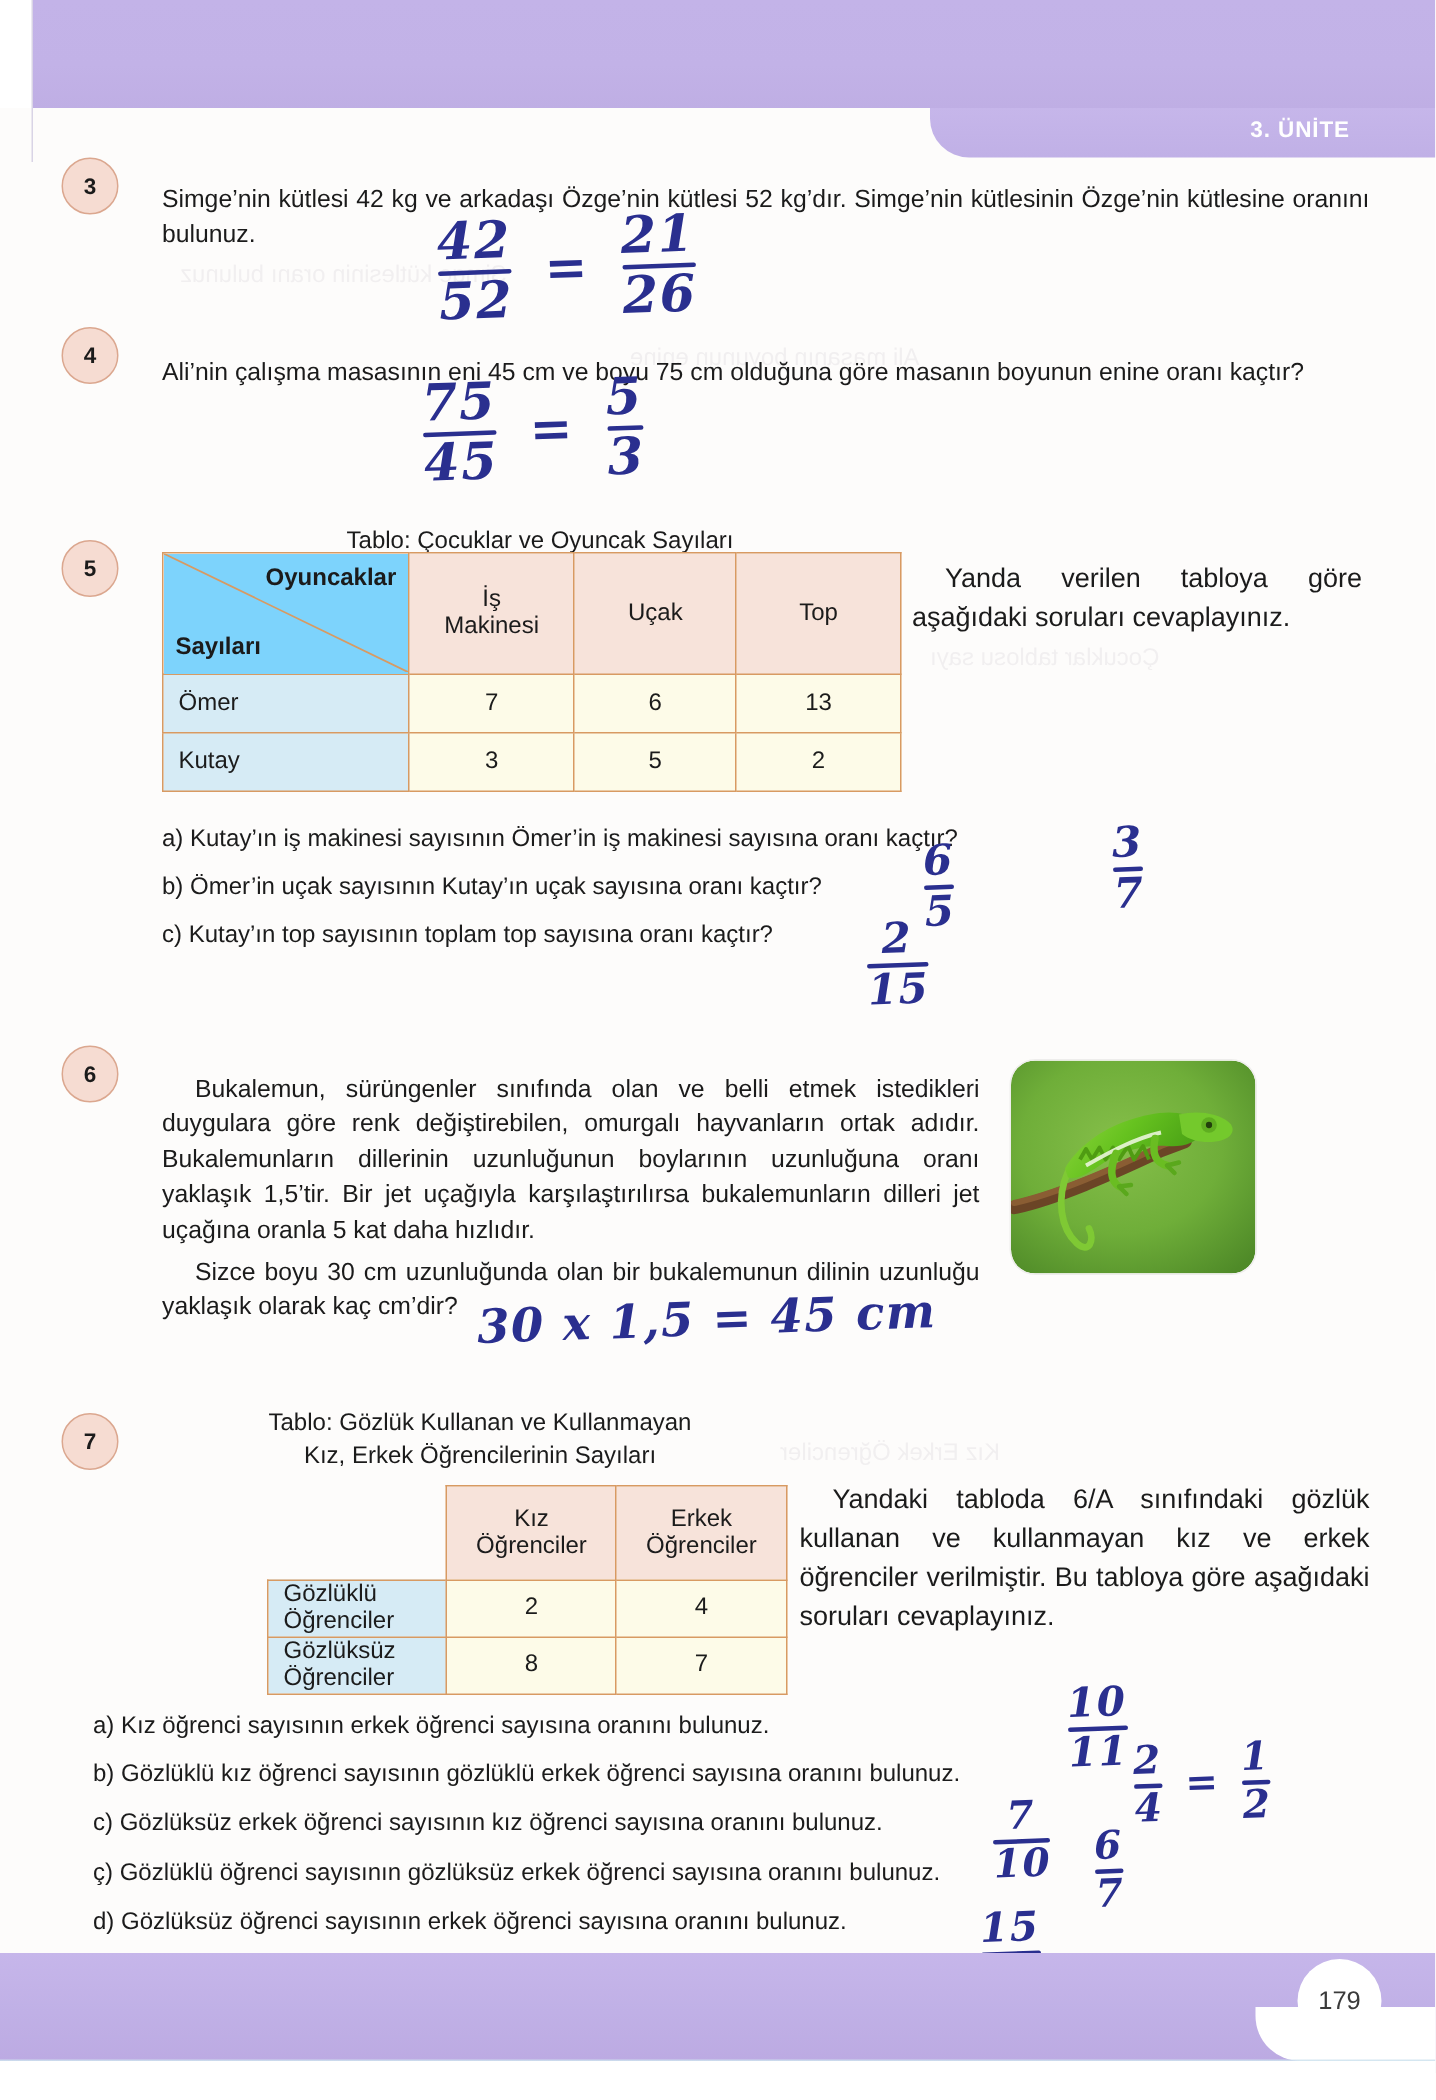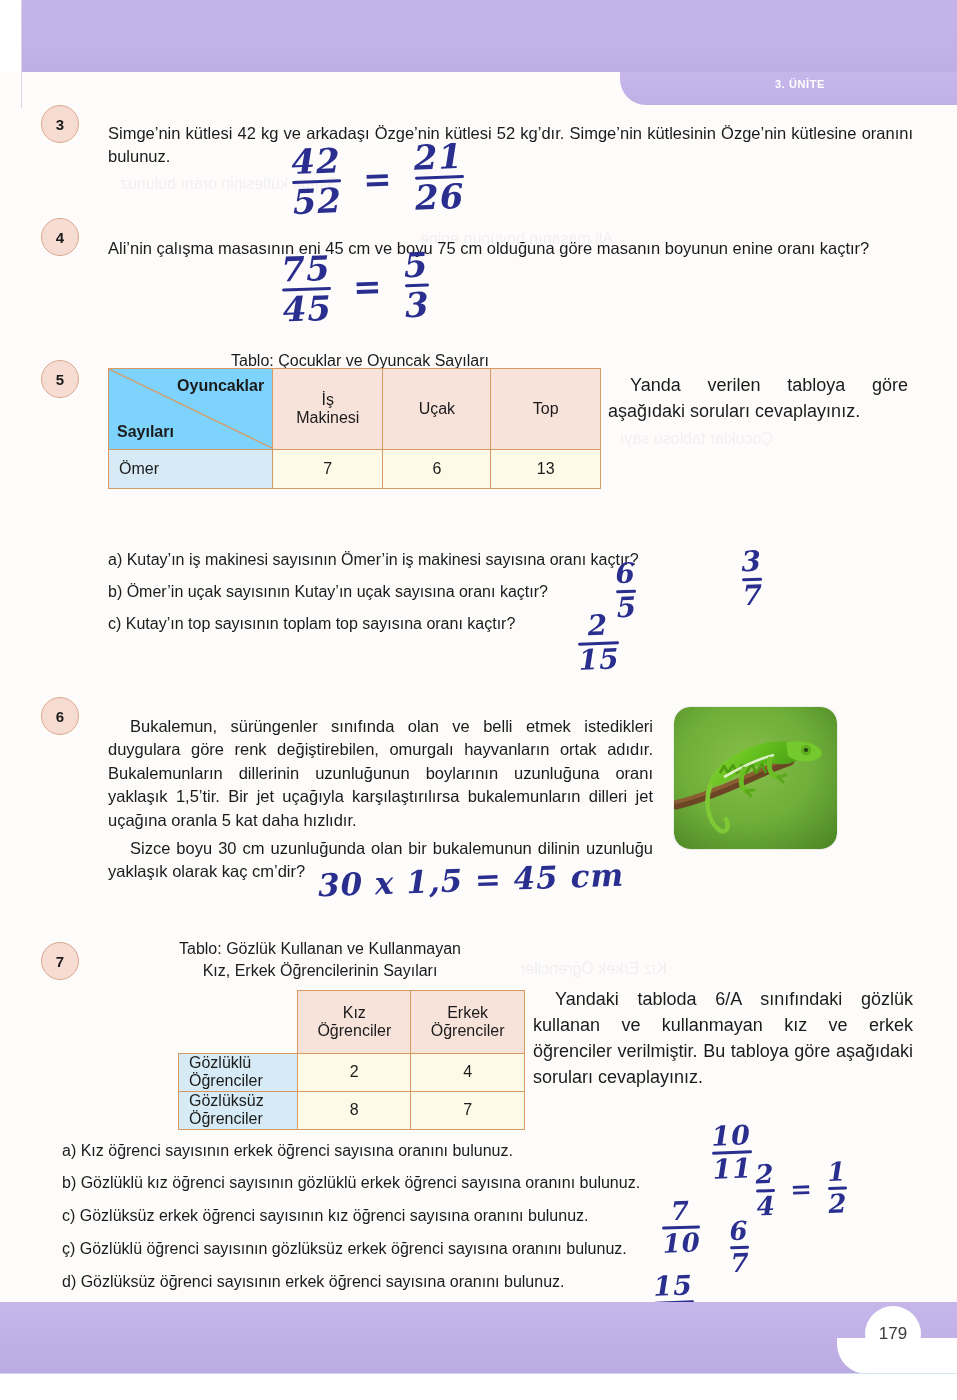--- a/index.html
+++ b/index.html
@@ -37,24 +37,24 @@
     width: 337px; height: 33px;
     background: linear-gradient(180deg,#c6b6ea 0%, #c0b0e6 100%);
     border-bottom-left-radius: 26px;
     box-sizing: border-box;
   }
   .unit-tab-label {
     position: absolute;
     top: 78px; left: 700px;
     width: 200px;
     color: #ffffff;
-    font-size: 11px;
+    font-size: 15px;
     font-weight: bold;
     letter-spacing: 0.6px;
-    text-align: center;
+    text-align: right;
   }
   .left-rule {
     position: absolute;
     top: 0; left: 21px;
     width: 1px; height: 108px;
     background: #d9d4e6;
   }
 
   .bottom-band {
     position: absolute;
@@ -289,20 +289,26 @@
       </td>
       <td class="hdr" style="width:110px;">
         <div>Top</div>
       </td>
     </tr>
     <tr>
       <td class="rowhdr" style="height:38px;">Ömer</td>
       <td class="cell">7</td>
       <td class="cell">6</td>
       <td class="cell">13</td>
+    </tr>
+    <tr>
+      <td class="rowhdr" style="height:38px;">Kutay</td>
+      <td class="cell">3</td>
+      <td class="cell">5</td>
+      <td class="cell">2</td>
     </tr>
   </tbody>
     </table>
 
   <div class="side-text" style="top:372px; left:608px; width:300px;">Yanda verilen tabloya göre aşağıdaki soruları cevaplayınız.</div>
 
   <div class="sub-q" style="top:549px; left:108px;">a) Kutay’ın iş makinesi sayısının Ömer’in iş makinesi sayısına oranı kaçtır?</div>
   <div class="sub-q" style="top:581px; left:108px;">b) Ömer’in uçak sayısının Kutay’ın uçak sayısına oranı kaçtır?</div>
   <div class="sub-q" style="top:613px; left:108px;">c) Kutay’ın top sayısının toplam top sayısına oranı kaçtır?</div>
 

